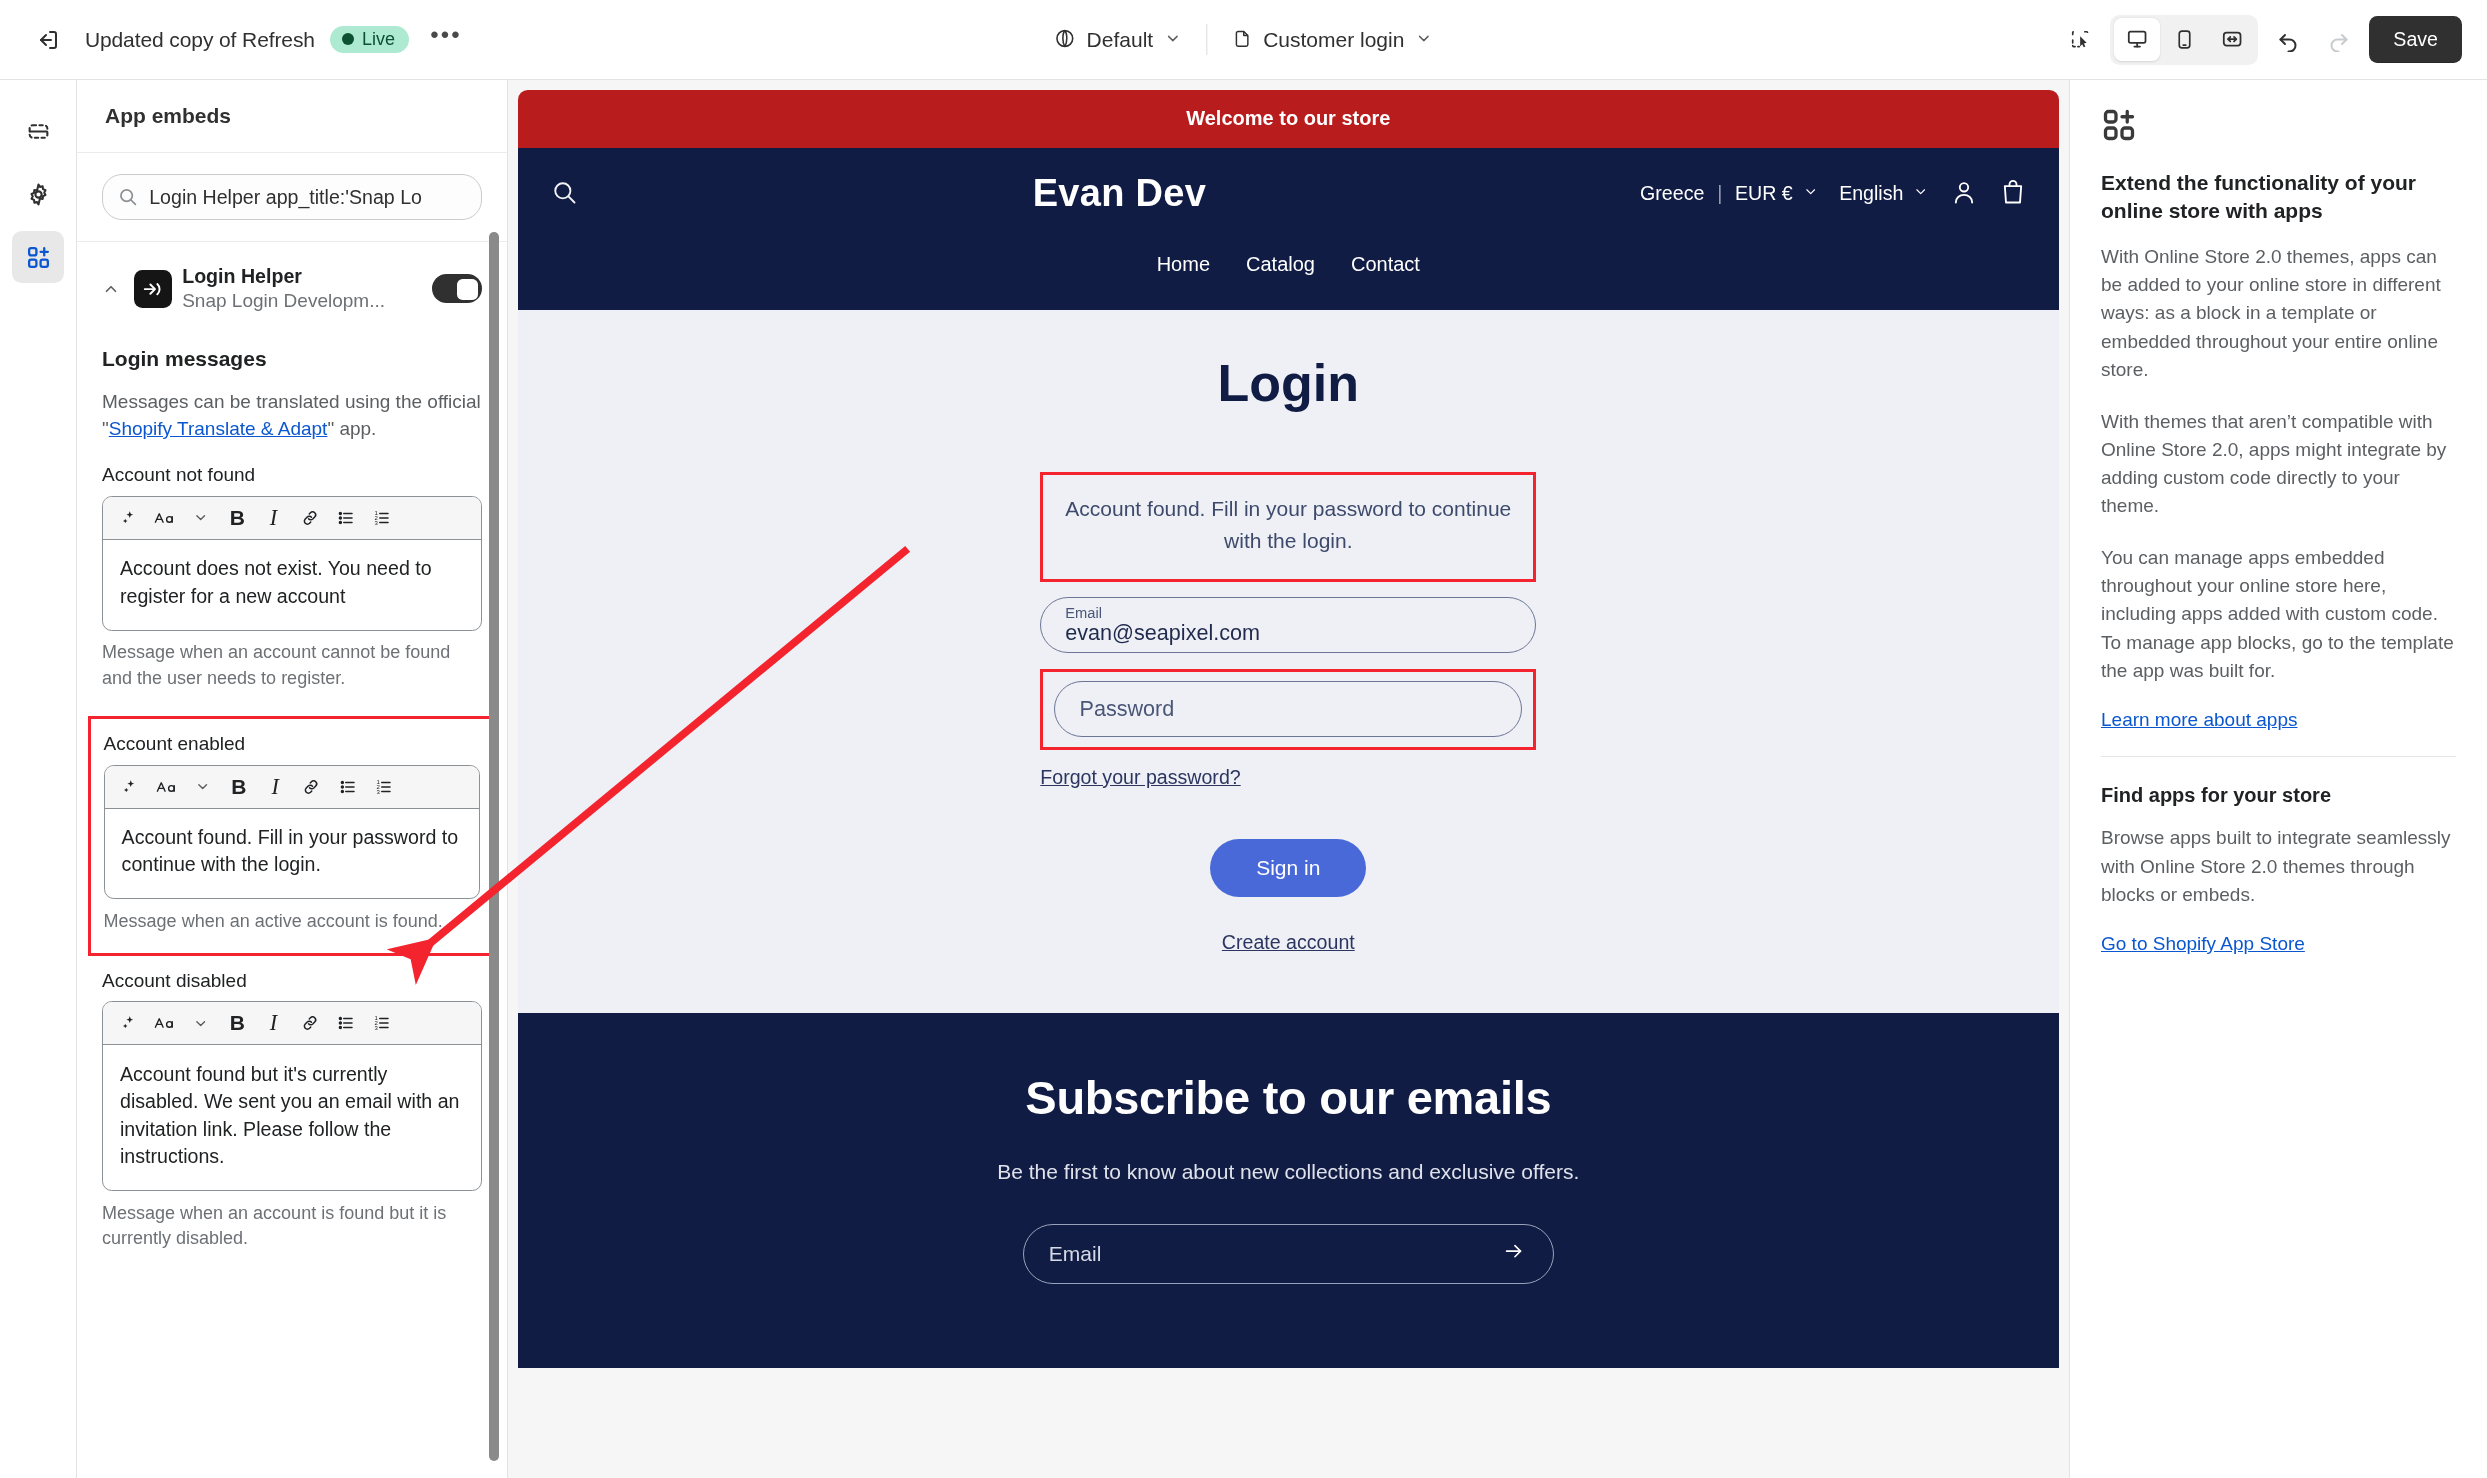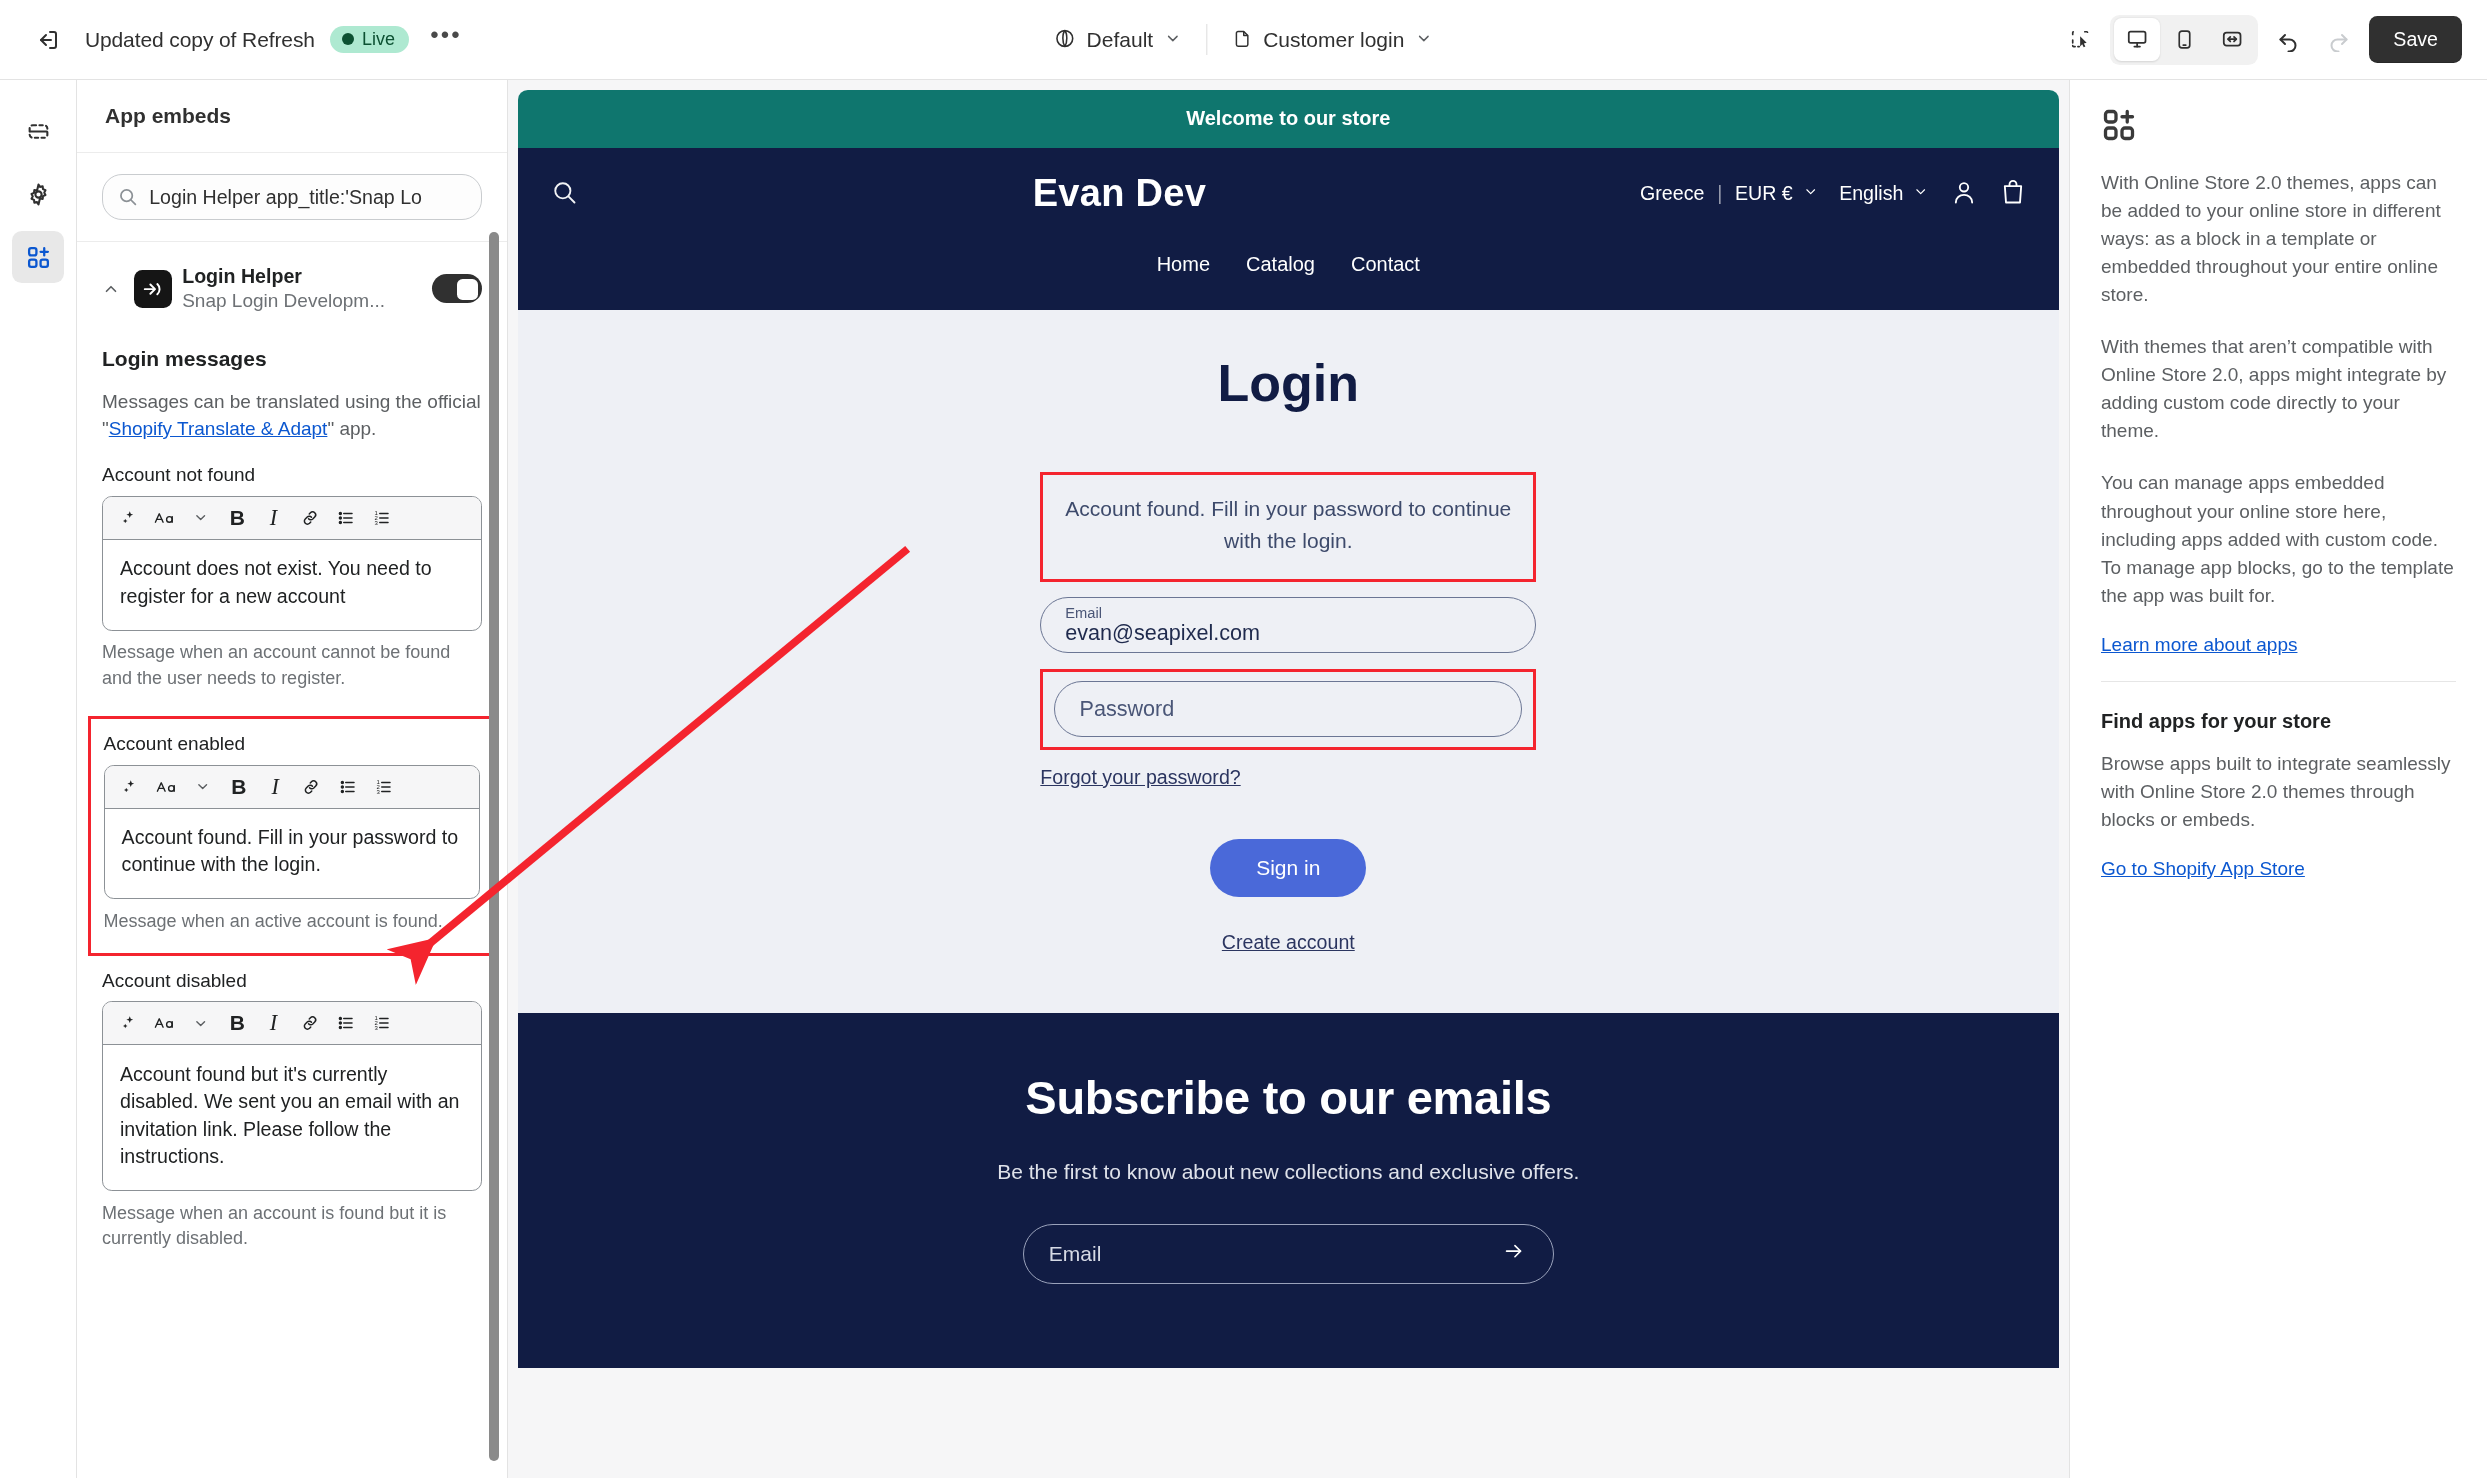--- a/index.html
+++ b/index.html
@@ -143,21 +143,21 @@
     background: #8a8a8a; border-radius: 4.9px;
   }
 
   
   .preview {
     position: absolute; top: 80px; left: 508px; width: 1561px; height: 1399px;
     background: #f6f6f7; padding: 9.8px 9.8px 0 9.8px; overflow: hidden;
   }
   .frame { width: 1541px; background: #ffffff; border-radius: 9.8px 9.8px 0 0; overflow: hidden; }
   .announce {
-    background: #0f766e; color: #ffffff; text-align: center;
+    background: #b91c1c; color: #ffffff; text-align: center;
     font-size: 20px; font-weight: 700; padding: 17px 0 18px;
   }
   .store-header { background: #111c44; padding: 24px 32px 34px; }
   .sh-top { display: flex; align-items: center; }
   .sh-search { color: #ffffff; opacity: .95; width: 49px; }
   .sh-logo {
     flex: 1; text-align: center; color: #ffffff; font-size: 38px;
     font-weight: 700; letter-spacing: 0.3px;
   }
   .sh-right { display: flex; align-items: center; gap: 21px; color: #ffffff; }
@@ -648,20 +648,21 @@
 
   <div class="rpanel">
     <div class="rp-icon">
       <svg width="36" height="36" viewBox="0 0 24 24" fill="none" stroke="currentColor" stroke-width="2.2" stroke-linecap="round" stroke-linejoin="round">
         <rect x="3" y="3" width="7" height="7" rx="2"></rect>
           <rect x="3" y="14" width="7" height="7" rx="2"></rect>
         <rect x="14" y="14" width="7" height="7" rx="2"></rect>
           <path d="M17.5 3v7M14 6.5h7"></path>
       </svg>
     </div>
+    <div class="rp-h">Extend the functionality of your online store with apps</div>
     <div class="rp-p">With Online Store 2.0 themes, apps can be added to your online store in different ways: as a block in a template or embedded throughout your entire online store.</div>
     <div class="rp-p">With themes that aren’t compatible with Online Store 2.0, apps might integrate by adding custom code directly to your theme.</div>
     <div class="rp-p">You can manage apps embedded throughout your online store here, including apps added with custom code. To manage app blocks, go to the template the app was built for.</div>
     <a class="rp-link" href="#">Learn more about apps</a>
     <div class="rp-sep"></div>
     <div class="rp-h2">Find apps for your store</div>
     <div class="rp-p">Browse apps built to integrate seamlessly with Online Store 2.0 themes through blocks or embeds.</div>
     <a class="rp-link" href="#">Go to Shopify App Store</a>
   </div>
 

